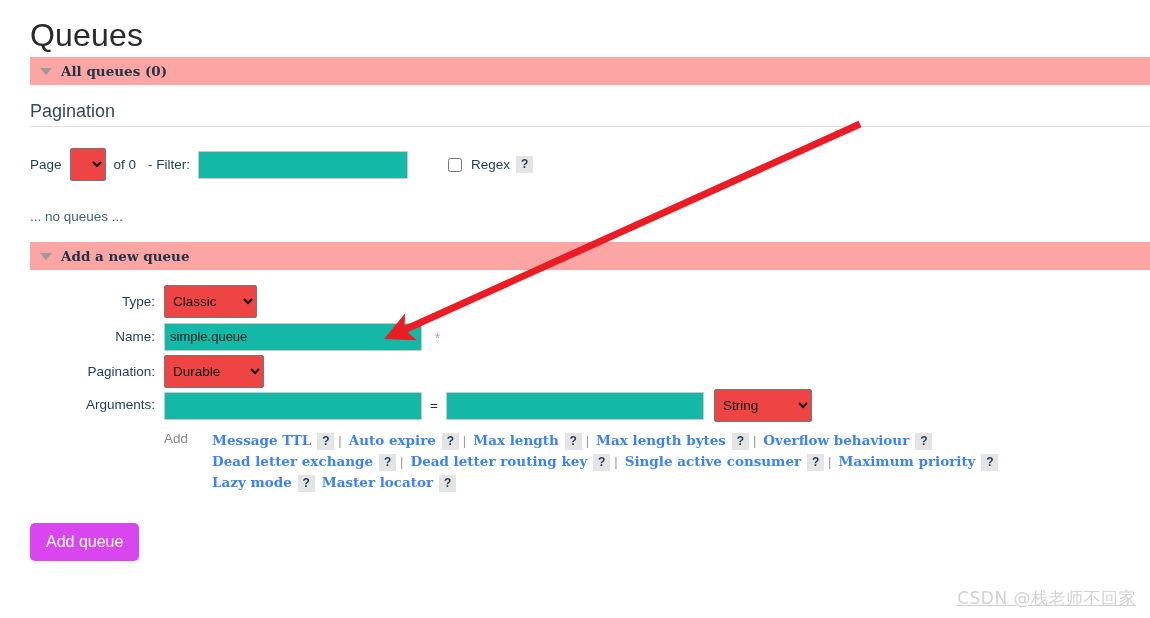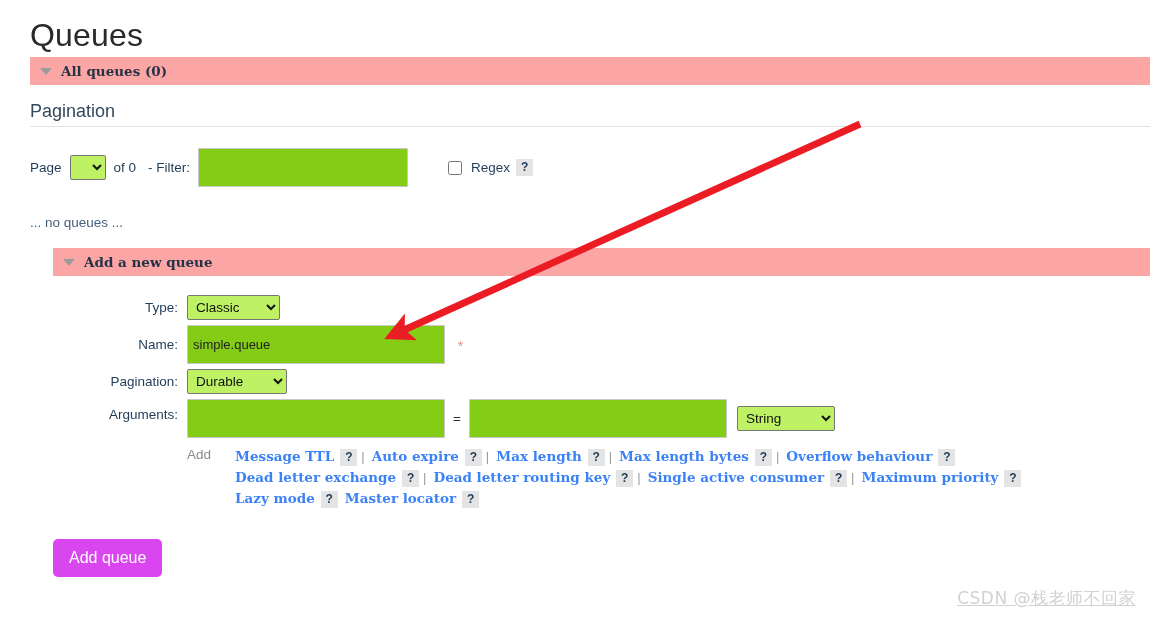--- a/index.html
+++ b/index.html
@@ -79,38 +79,38 @@
   .pagination-controls .lbl {
     font-size: 13.5px;
     color: #1f3b57;
   }
 
   
   select.ui-select {
     font-family: "Liberation Sans", sans-serif;
     font-size: 13.5px;
     color: #111;
-    background: #bef264;
+    background: #ef4444;
     border: 1px solid #767676;
     border-radius: 2px;
     padding: 2px 4px;
-    height: 25px;
+    height: 33px;
     box-sizing: border-box;
   }
   select.page-select {
     width: 36px;
     margin: 0 8px;
   }
   input.ui-text {
     font-family: "Liberation Sans", sans-serif;
     font-size: 13px;
     color: #222;
     border: 1px solid #c8c8c8;
-    background: #84cc16;
-    height: 39px;
+    background: #14b8a6;
+    height: 28px;
     box-sizing: border-box;
     padding: 2px 5px;
     border-radius: 1px;
   }
   input.filter-input {
     width: 210px;
     margin-left: 8px;
   }
   .regex-group {
     display: flex;
@@ -143,21 +143,20 @@
   
   .no-queues {
     margin: 28px 0 0 30px;
     font-size: 13.5px;
     color: #46617c;
   }
 
   
   .form-wrap {
     margin-top: 18px;
-    margin-left: 23px;
   }
   .form-table {
     border-collapse: collapse;
     margin-top: 14px;
   }
   .form-table td {
     padding: 0;
     vertical-align: middle;
   }
   .form-table td.label-cell {

